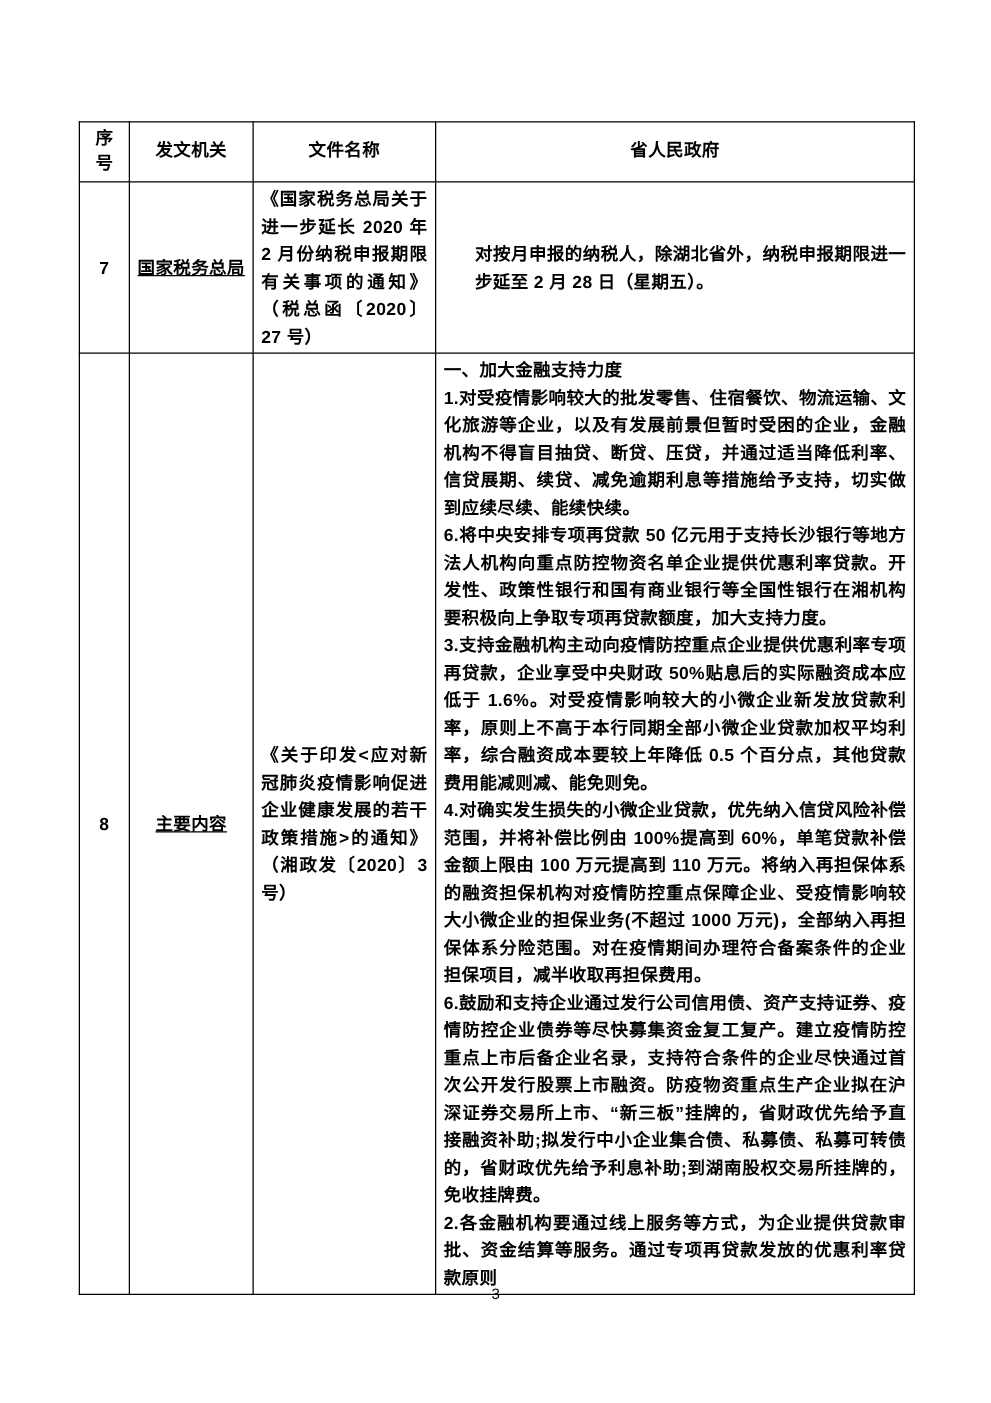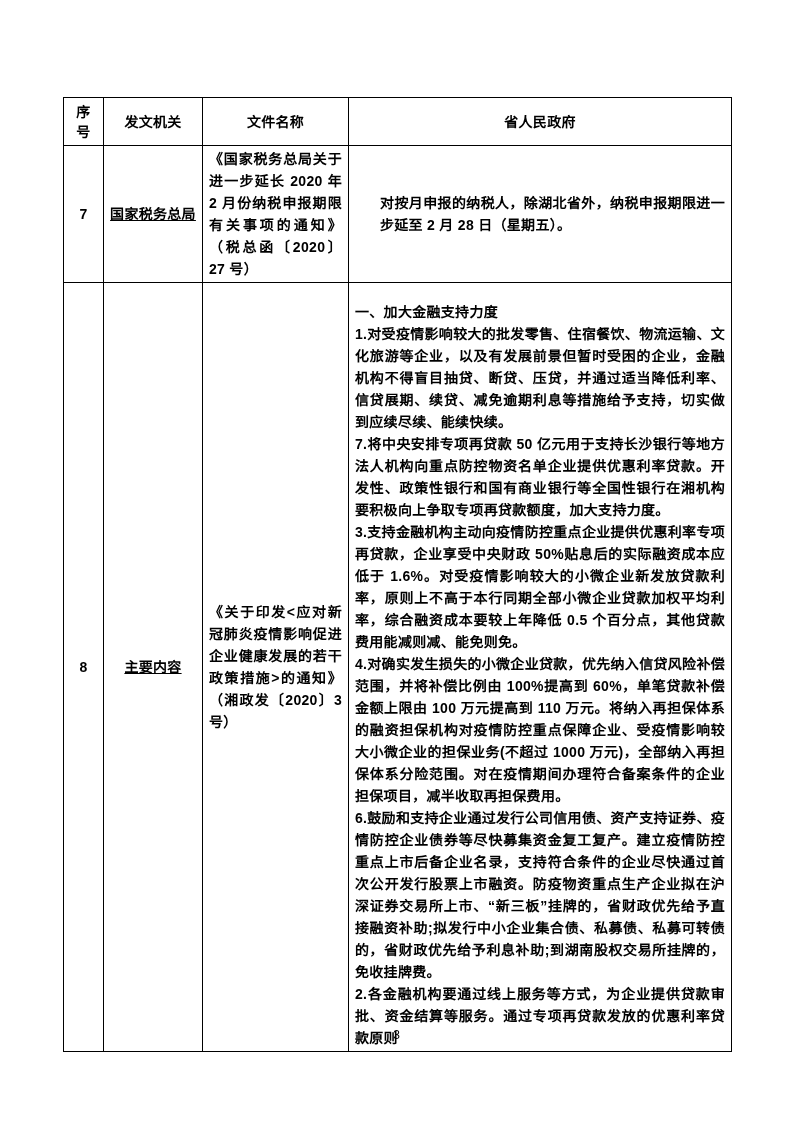--- a/index.html
+++ b/index.html
@@ -23,21 +23,21 @@
   }
   table.policy-table th,
   table.policy-table td {
     border: 1px solid #000000;
     font-weight: 700;
     font-size: 14px;
     letter-spacing: 0.3px;
     padding: 2px 6px;
     overflow: hidden;
   }
-  tr.header-row { height: 48px; }
+  tr.header-row { height: 48px; font-family: Liberation Mono, monospace; }
   tr.header-row th {
     text-align: center;
     vertical-align: middle;
     line-height: 20px;
   }
   tr.data-row-7 { height: 130px; }
   tr.data-row-8 { height: 747px; }
   td.cell-index {
     text-align: center;
     vertical-align: middle;
@@ -55,21 +55,21 @@
     vertical-align: middle;
     line-height: 22px;
     padding: 2px 7px;
   }
   td.cell-content {
     text-align: justify;
     line-height: 22px;
     padding: 4px 8px;
   }
   tr.data-row-7 td.cell-content { vertical-align: middle; padding-left: 31px; }
-  tr.data-row-8 td.cell-content { vertical-align: top; padding-top: 18px; }
+  tr.data-row-8 td.cell-content { vertical-align: top; padding-top: 2px; }
   td.cell-content p { margin: 0; }
   .page-number {
     position: absolute;
     top: 1028px;
     left: 0;
     right: 0;
     text-align: center;
     font-size: 12px;
     font-family: "Liberation Sans", sans-serif;
     color: #000000;
@@ -104,21 +104,21 @@
           <p>对按月申报的纳税人，除湖北省外，纳税申报期限进一步延至 2 月 28 日（星期五）。</p>
         </td>
       </tr>
       <tr class="data-row-8">
         <td class="cell-index">8</td>
         <td class="cell-agency">主要内容</td>
         <td class="cell-doc">《关于印发&lt;应对新冠肺炎疫情影响促进企业健康发展的若干政策措施&gt;的通知》（湘政发〔2020〕3 号）</td>
         <td class="cell-content">
           <p>一、加大金融支持力度</p>
           <p>1.对受疫情影响较大的批发零售、住宿餐饮、物流运输、文化旅游等企业，以及有发展前景但暂时受困的企业，金融机构不得盲目抽贷、断贷、压贷，并通过适当降低利率、信贷展期、续贷、减免逾期利息等措施给予支持，切实做到应续尽续、能续快续。</p>
-          <p>7.将中央安排专项再贷款 50 亿元用于支持长沙银行等地方法人机构向重点防控物资名单企业提供优惠利率贷款。开发性、政策性银行和国有商业银行等全国性银行在湘机构要积极向上争取专项再贷款额度，加大支持力度。</p>
+          <p>6.将中央安排专项再贷款 50 亿元用于支持长沙银行等地方法人机构向重点防控物资名单企业提供优惠利率贷款。开发性、政策性银行和国有商业银行等全国性银行在湘机构要积极向上争取专项再贷款额度，加大支持力度。</p>
           <p>3.支持金融机构主动向疫情防控重点企业提供优惠利率专项再贷款，企业享受中央财政 50%贴息后的实际融资成本应低于 1.6%。对受疫情影响较大的小微企业新发放贷款利率，原则上不高于本行同期全部小微企业贷款加权平均利率，综合融资成本要较上年降低 0.5 个百分点，其他贷款费用能减则减、能免则免。</p>
           <p>4.对确实发生损失的小微企业贷款，优先纳入信贷风险补偿范围，并将补偿比例由 100%提高到 60%，单笔贷款补偿金额上限由 100 万元提高到 110 万元。将纳入再担保体系的融资担保机构对疫情防控重点保障企业、受疫情影响较大小微企业的担保业务(不超过 1000 万元)，全部纳入再担保体系分险范围。对在疫情期间办理符合备案条件的企业担保项目，减半收取再担保费用。</p>
           <p>6.鼓励和支持企业通过发行公司信用债、资产支持证券、疫情防控企业债券等尽快募集资金复工复产。建立疫情防控重点上市后备企业名录，支持符合条件的企业尽快通过首次公开发行股票上市融资。防疫物资重点生产企业拟在沪深证券交易所上市、“新三板”挂牌的，省财政优先给予直接融资补助;拟发行中小企业集合债、私募债、私募可转债的，省财政优先给予利息补助;到湖南股权交易所挂牌的，免收挂牌费。</p>
           <p>2.各金融机构要通过线上服务等方式，为企业提供贷款审批、资金结算等服务。通过专项再贷款发放的优惠利率贷款原则</p>
         </td>
       </tr>
     </tbody>
   </table>
 
   <div class="page-number">3</div>

